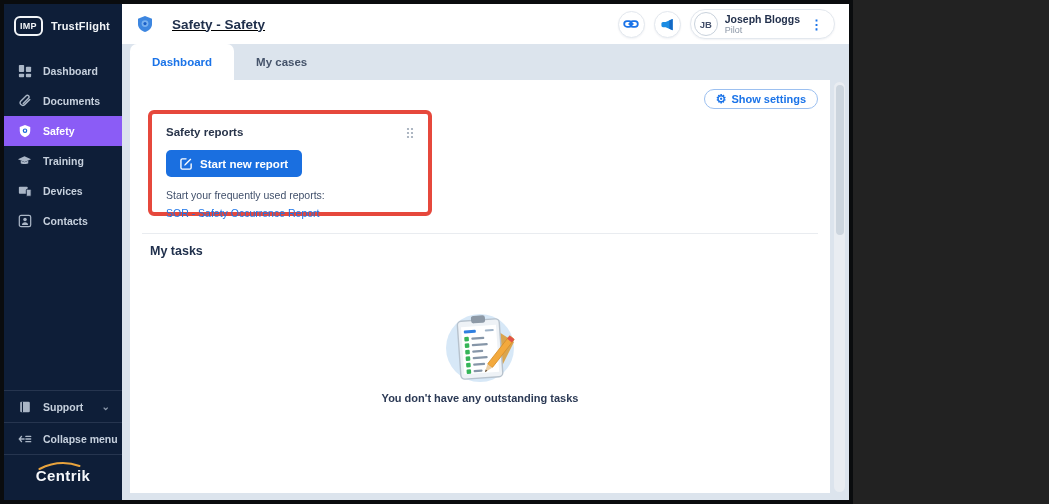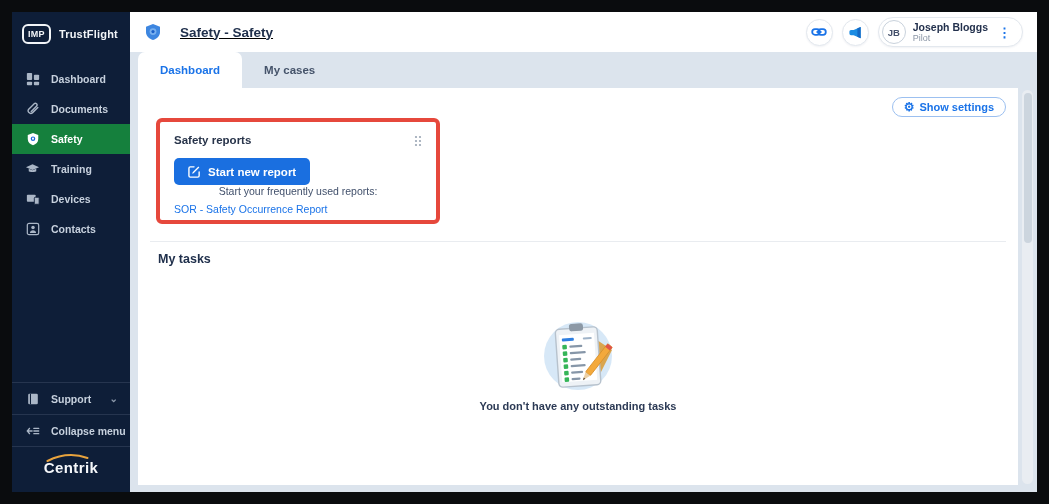--- a/index.html
+++ b/index.html
@@ -1,28 +1,28 @@
 <!DOCTYPE html>
 <html><head>
 <meta charset="utf-8">
 <style>
   * { margin:0; padding:0; box-sizing:border-box; }
   body { font-family:"Liberation Sans", sans-serif; background:#222; }
-  .frame { width:1049px; height:504px; background:#0a0c0e; padding:12px; display:flex; }
+  .frame { width:853px; height:504px; background:#0a0c0e; padding:4px; display:flex; }
   .app { flex:1; display:flex; overflow:hidden; background:#dce4ed; }
 
   
   .sidebar { width:118px; background:#0e1e38; color:#cfd8e4; display:flex; flex-direction:column; flex-shrink:0; }
   .brand-row { display:flex; align-items:center; gap:8px; padding:12px 10px 10px 10px; }
   .logo-badge { border:2px solid #f2f5f8; border-radius:6px; color:#f2f5f8; font-size:9px; font-weight:bold; padding:3px 4px; letter-spacing:.3px; }
   .brand-name { color:#f2f5f8; font-size:11px; font-weight:bold; letter-spacing:.2px; }
   .nav { margin-top:10px; display:flex; flex-direction:column; }
   .nav-item { display:flex; align-items:center; gap:11px; height:30px; padding-left:13px; cursor:pointer; font-size:10.5px; font-weight:bold; color:#c6d0dd; }
   .nav-item .ico { width:15px; height:15px; display:flex; align-items:center; justify-content:center; color:#aab6c6; flex-shrink:0; }
-  .nav-item.active { background:#15803d; color:#ffffff; }
+  .nav-item.active { background:#8b5cf6; color:#ffffff; }
   .nav-item.active .ico { color:#ffffff; }
   .sb-bottom { margin-top:auto; }
   .sb-divider { height:1px; background:#26354f; }
   .sb-row { display:flex; align-items:center; gap:11px; height:31px; padding-left:13px; font-size:10.5px; font-weight:bold; color:#c6d0dd; cursor:pointer; }
   .sb-row .ico { width:15px; height:15px; display:flex; align-items:center; justify-content:center; color:#aab6c6; }
   .sb-row .chev { margin-left:auto; margin-right:12px; color:#8d9aac; font-size:10px; }
   .centrik { position:relative; text-align:center; padding:12px 0 16px 0; }
   .centrik .word { color:#f5f7fa; font-size:15px; font-weight:bold; letter-spacing:.4px;text-align:center; }
   .centrik svg { position:absolute; left:50%; transform:translateX(-58%); top:6px; }
 
@@ -49,21 +49,21 @@
   .content { position:absolute; left:8px; right:19px; top:76px; bottom:7px; background:#ffffff; }
   .show-settings { position:absolute; top:9px; right:12px; display:flex; align-items:center; gap:5px; background:#fff; border:1px solid #9cc0f0; color:#1a73e8; border-radius:14px; padding:3px 11px; font-size:11px; font-weight:bold; cursor:pointer; }
   .gear { font-size:12px; line-height:1; }
 
   .annotation-box { position:absolute; left:18px; top:30px; width:284px; height:106px; border:4px solid #e6483c; border-radius:6px; }
   .card { position:absolute; inset:0; padding:12px 14px; }
   .card-head { display:flex; align-items:flex-start; }
   .card-title { font-size:11.5px; font-weight:bold; color:#28344a; }
   .drag-handle { margin-left:auto; cursor:grab; margin-top:1px; }
   .start-btn { margin-top:11px; display:inline-flex; align-items:center; gap:7px; background:#1a6fe0; color:#fff; border:none; border-radius:5px; padding:7px 14px; font-size:11.5px; font-weight:bold; cursor:pointer; font-family:"Liberation Sans", sans-serif; }
-  .freq-label { margin-top:0; font-size:10.5px; color:#41506b;text-align:center; }
+  .freq-label { margin-top:12px; font-size:10.5px; color:#41506b; }
   .freq-link { margin-top:6px; font-size:10.5px; color:#1a73e8; cursor:pointer; }
 
   .divider { position:absolute; left:12px; right:12px; top:153px; height:1px; background:#e9ecf0; }
   .tasks-title { position:absolute; left:20px; top:164px; font-size:12.5px; font-weight:bold; color:#20304c; }
   .empty-state { position:absolute; left:0; right:0; top:230px; display:flex; flex-direction:column; align-items:center; gap:0; }
   .empty-text { font-size:11px; font-weight:bold; color:#2c3a55; }
 
   .scrollbar { position:absolute; top:78px; bottom:8px; right:4px; width:11px; background:#e9edf2; border-radius:6px; }
   .scroll-thumb { position:absolute; top:3px; left:1.5px; width:8px; height:150px; background:#ccd5de; border-radius:5px; }
 

